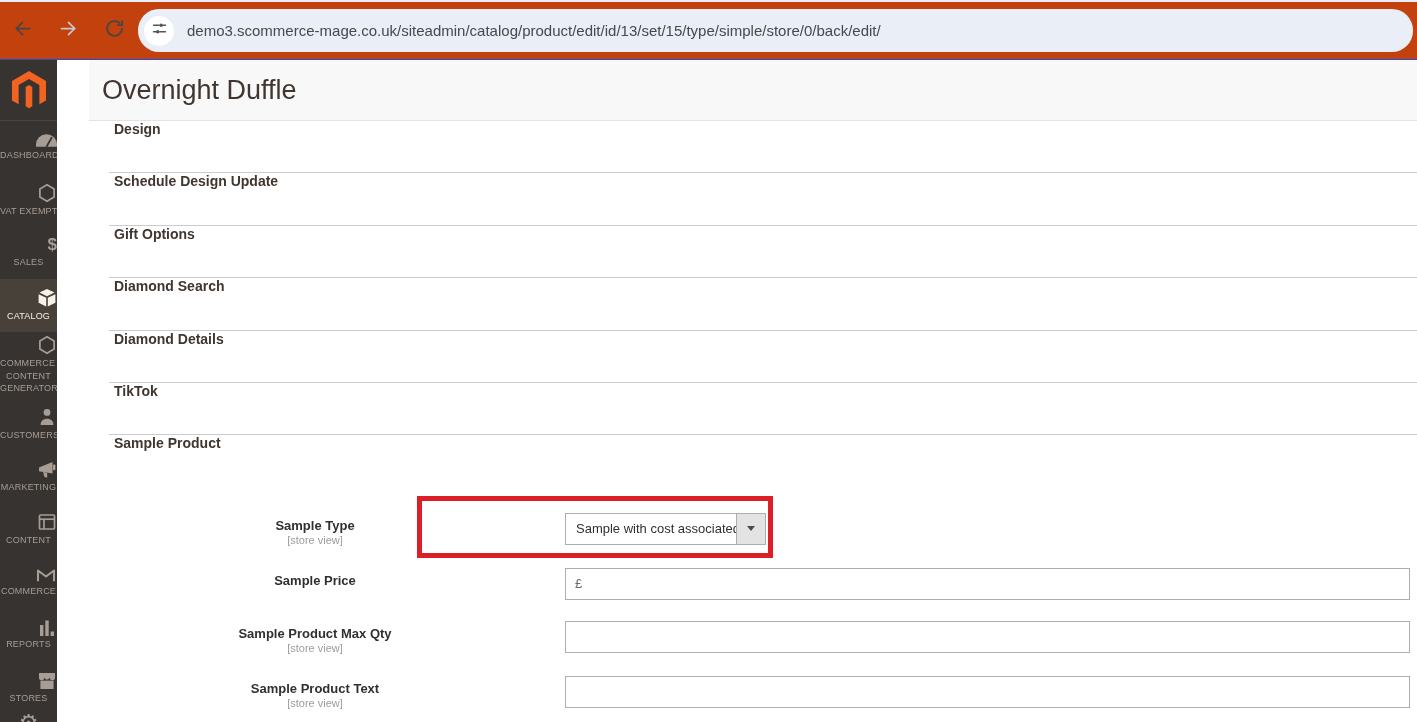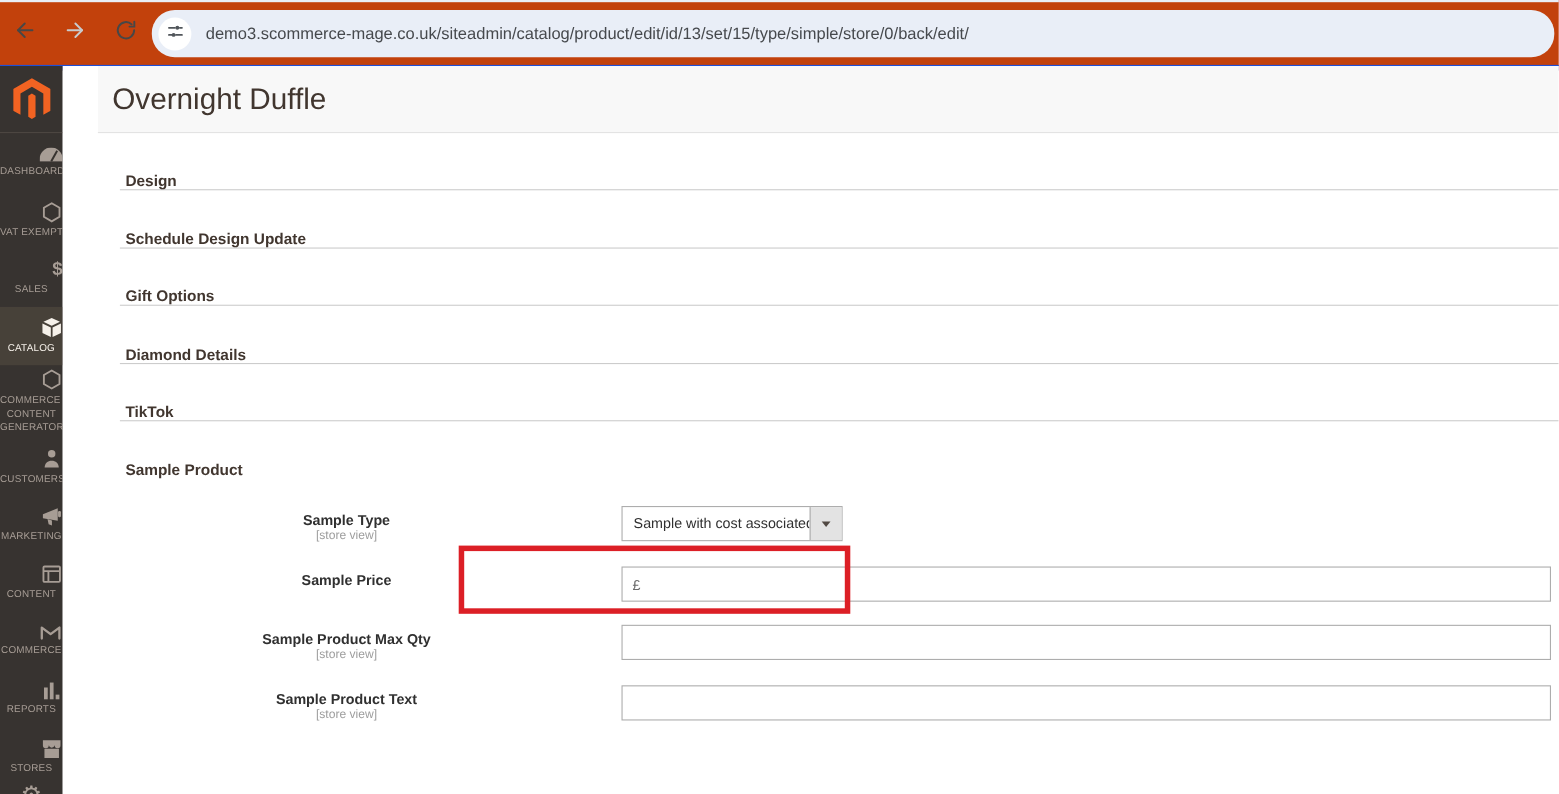--- a/index.html
+++ b/index.html
@@ -38,21 +38,21 @@
                  font-size:22px; color:#a79d95; cursor:pointer; }
 
   
   .main { position:absolute; left:57px; top:60px; width:1360px; height:662px;
           background:#fff; overflow:hidden;padding-left:32px; }
   .page-header { height:61px; background:#f8f8f8; border-bottom:1px solid #e3e3e3;
                  display:flex; align-items:center; padding-left:13px; }
   .page-title { font-size:27px; font-weight:400; color:#41362f; }
 
   .section-row { margin-left:20px; height:52.4px; border-bottom:1px solid #cccccc;
-                 display:flex; align-items:flex-end; padding-left:5px; cursor:pointer; }
+                 display:flex; align-items:flex-start; padding-left:5px; cursor:pointer; }
   .section-row.no-border { border-bottom:none; }
   .section-title { font-size:14px; font-weight:700; color:#41362f; }
 
   .form-area { margin-top:25px; position:relative; }
   .field-row { display:flex; margin-bottom:21px; }
   .field-label { width:452px; text-align:center; padding-top:5px; }
   .label-text { display:block; font-size:13px; font-weight:700; color:#303030; line-height:16px; }
   .scope-note { display:block; font-size:11px; color:#9d9d9d; line-height:13px; }
   .field-control { flex:1; margin-left:24px; margin-right:7px; }
 
@@ -254,20 +254,23 @@
   <div class="section-row">
     <span class="section-title">Design</span>
   </div>
   <div class="section-row">
     <span class="section-title">Schedule Design Update</span>
   </div>
   <div class="section-row">
     <span class="section-title">Gift Options</span>
   </div>
   <div class="section-row">
+    <span class="section-title">Diamond Search</span>
+  </div>
+  <div class="section-row">
     <span class="section-title">Diamond Details</span>
   </div>
   <div class="section-row">
     <span class="section-title">TikTok</span>
   </div>
   <div class="section-row no-border">
     <span class="section-title">Sample Product</span>
   </div>
 
   <div class="form-area">

